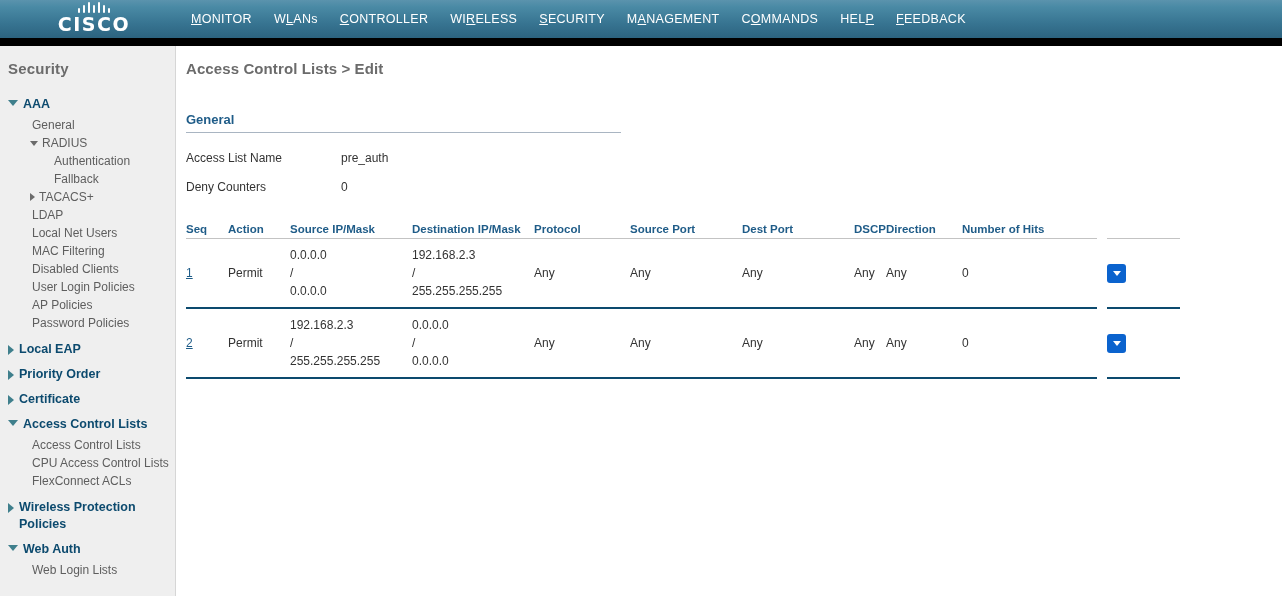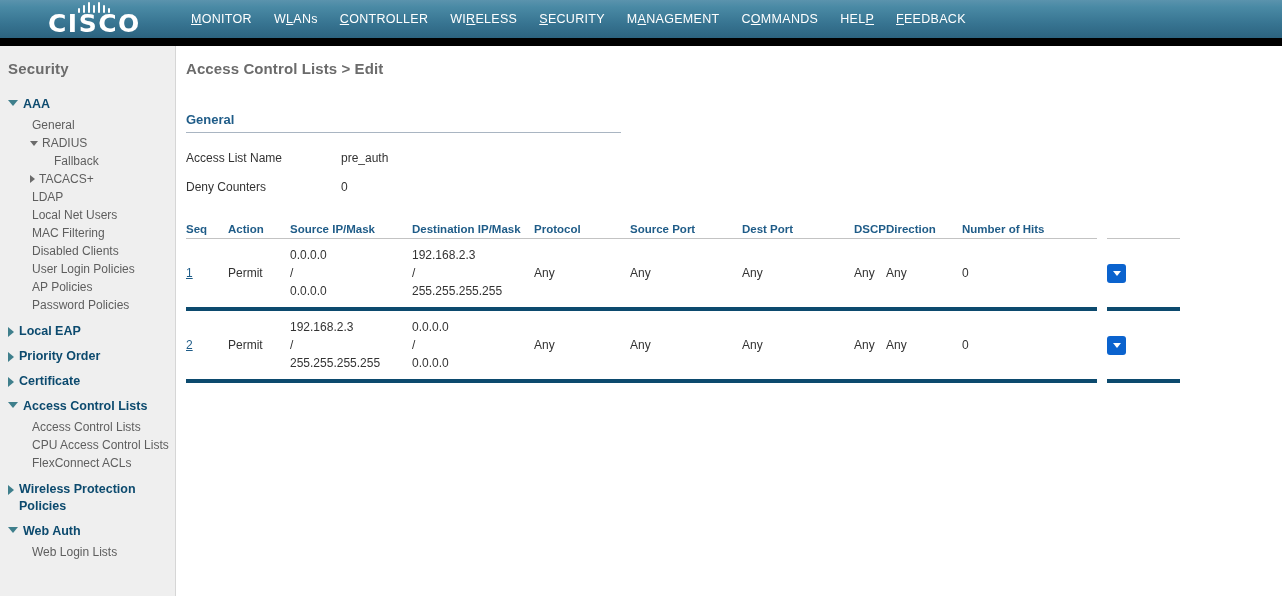--- a/index.html
+++ b/index.html
@@ -53,21 +53,21 @@
   }
   .cisco-bars i:nth-child(1) { height: 5px; }
   .cisco-bars i:nth-child(2) { height: 8px; }
   .cisco-bars i:nth-child(3) { height: 11px; }
   .cisco-bars i:nth-child(4) { height: 8px; }
   .cisco-bars i:nth-child(5) { height: 11px; }
   .cisco-bars i:nth-child(6) { height: 8px; }
   .cisco-bars i:nth-child(7) { height: 5px; }
   .cisco-word {
     font-family: "DejaVu Sans", sans-serif;
-    font-size: 25px;
+    font-size: 19px;
     font-weight: bold;
     letter-spacing: 1.5px;
     color: #ffffff;
     line-height: 22px;
     margin-top: 0px;
   }
 
   
   .nav {
     position: absolute;
@@ -241,21 +241,21 @@
     padding: 0 0 3px 0;
     border-bottom: 1px solid #c3c3c3;
     background-clip: padding-box;
   }
   .acl-table th .thpad { padding-right: 8px; }
   .acl-table td {
     font-size: 12px;
     color: #333;
     vertical-align: middle;
     padding: 7px 0 7px 0;
-    border-bottom: 4px solid #0c4a6e;
+    border-bottom: 2px solid #0c4a6e;
     background-clip: padding-box;
   }
   .acl-table th.spacer,
   .acl-table td.spacer {
     border-bottom: none;
     width: 10px;
   }
   .seq-link {
     color: #1f5c88;
     text-decoration: underline;
@@ -347,20 +347,23 @@
             <span class="tri tri-down"></span>
             <span class="glabel">AAA</span>
           </div>
           <div class="group-body">
             <div class="leaf l1">
               <span>General</span>
             </div>
             <div class="leaf l1 hastri">
               <span class="tri sm tri-down"></span>
               <span>RADIUS</span>
+            </div>
+            <div class="leaf l2">
+              <span>Authentication</span>
             </div>
             <div class="leaf l2">
               <span>Fallback</span>
             </div>
             <div class="leaf l1 hastri">
               <span class="tri sm tri-right"></span>
               <span>TACACS+</span>
             </div>
             <div class="leaf l1">
               <span>LDAP</span>

